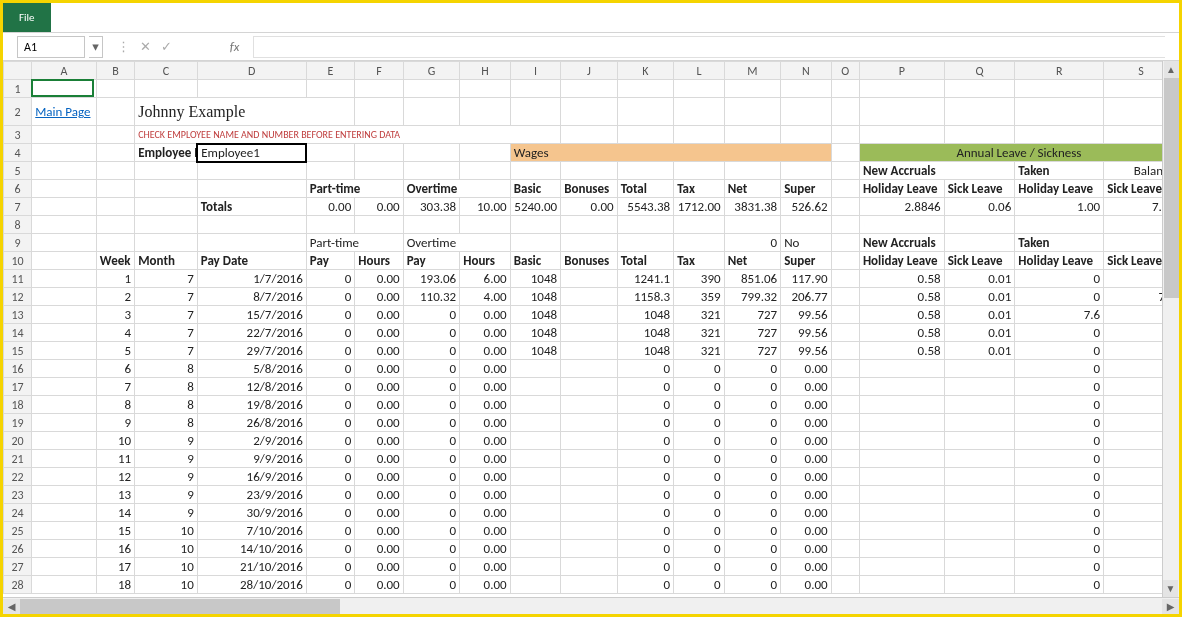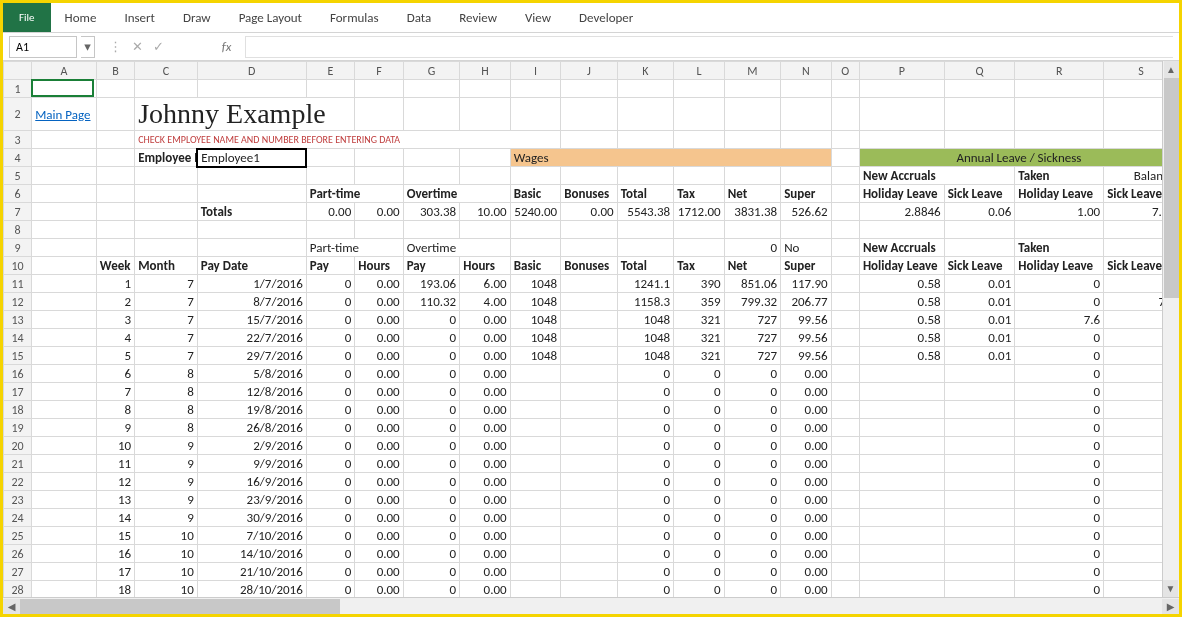--- a/index.html
+++ b/index.html
@@ -47,21 +47,21 @@
     padding-left: 14px;
   }
   .ribbon .tell-me svg { width: 14px; height: 14px; }
 
   
   .fbar {
     display: flex;
     align-items: center;
     height: 28px;
     border-bottom: 1px solid #d4d4d4;
-    padding: 2px 6px;
+    padding: 2px 14px;
     gap: 4px;
   }
   .name-box {
     width: 68px;
     height: 22px;
     border: 1px solid #c6c6c6;
     background: #fff;
     display: flex;
     align-items: center;
     padding: 0 6px;
@@ -131,21 +131,21 @@
     background: #f3f3f3;
     width: 28px;
   }
   .sel-outline {
     position: absolute;
     border: 2px solid #1a7f37;
     pointer-events: none;
   }
   .title-name {
     font-family: Georgia, serif;
-    font-size: 28px;
+    font-size: 16px;
     color: #222;
   }
   .warn { color: #c04040; font-size: 10px; }
   .lbl-bold { font-weight: 700; }
   .link { color: #0563c1; text-decoration: underline; }
   .wages-hdr { background: #f5c58e; text-align: left; }
   .leave-hdr { background: #9bbb59; text-align: center; color:#222; }
   .right { text-align: right; }
   .left { text-align: left; }
   .emp-input {
@@ -173,31 +173,20 @@
   }
   .vscroll .btn{height:17px;width:15px;background:#e4e4e4;display:flex;align-items:center;justify-content:center;color:#666;font-size:10px;margin:0 auto;}
   .vscroll .track{position:absolute;top:17px;bottom:17px;left:1px;width:15px;}
   .vscroll .thumb{position:absolute;top:0;height:220px;width:15px;background:#c8c8c8;}
 </style>
 </head>
 <body>
 
 <div class="ribbon">
   <div class="file-tab">File</div>
-  <div id="ribbon-tabs" style="display: flex;">
-      <div class="tab">Home</div>
-      <div class="tab">Insert</div>
-      <div class="tab">Draw</div>
-      <div class="tab">Page Layout</div>
-      <div class="tab">Formulas</div>
-      <div class="tab">Data</div>
-      <div class="tab">Review</div>
-      <div class="tab">View</div>
-      <div class="tab">Developer</div>
-    </div>
 </div>
 
 <div class="fbar">
   <div class="name-box">A1</div>
   <div class="name-drop">▾</div>
   <div class="fx-buttons">
     <span>⋮</span>
     <span>✕</span>
     <span>✓</span>
     <span class="fx">fx</span>

